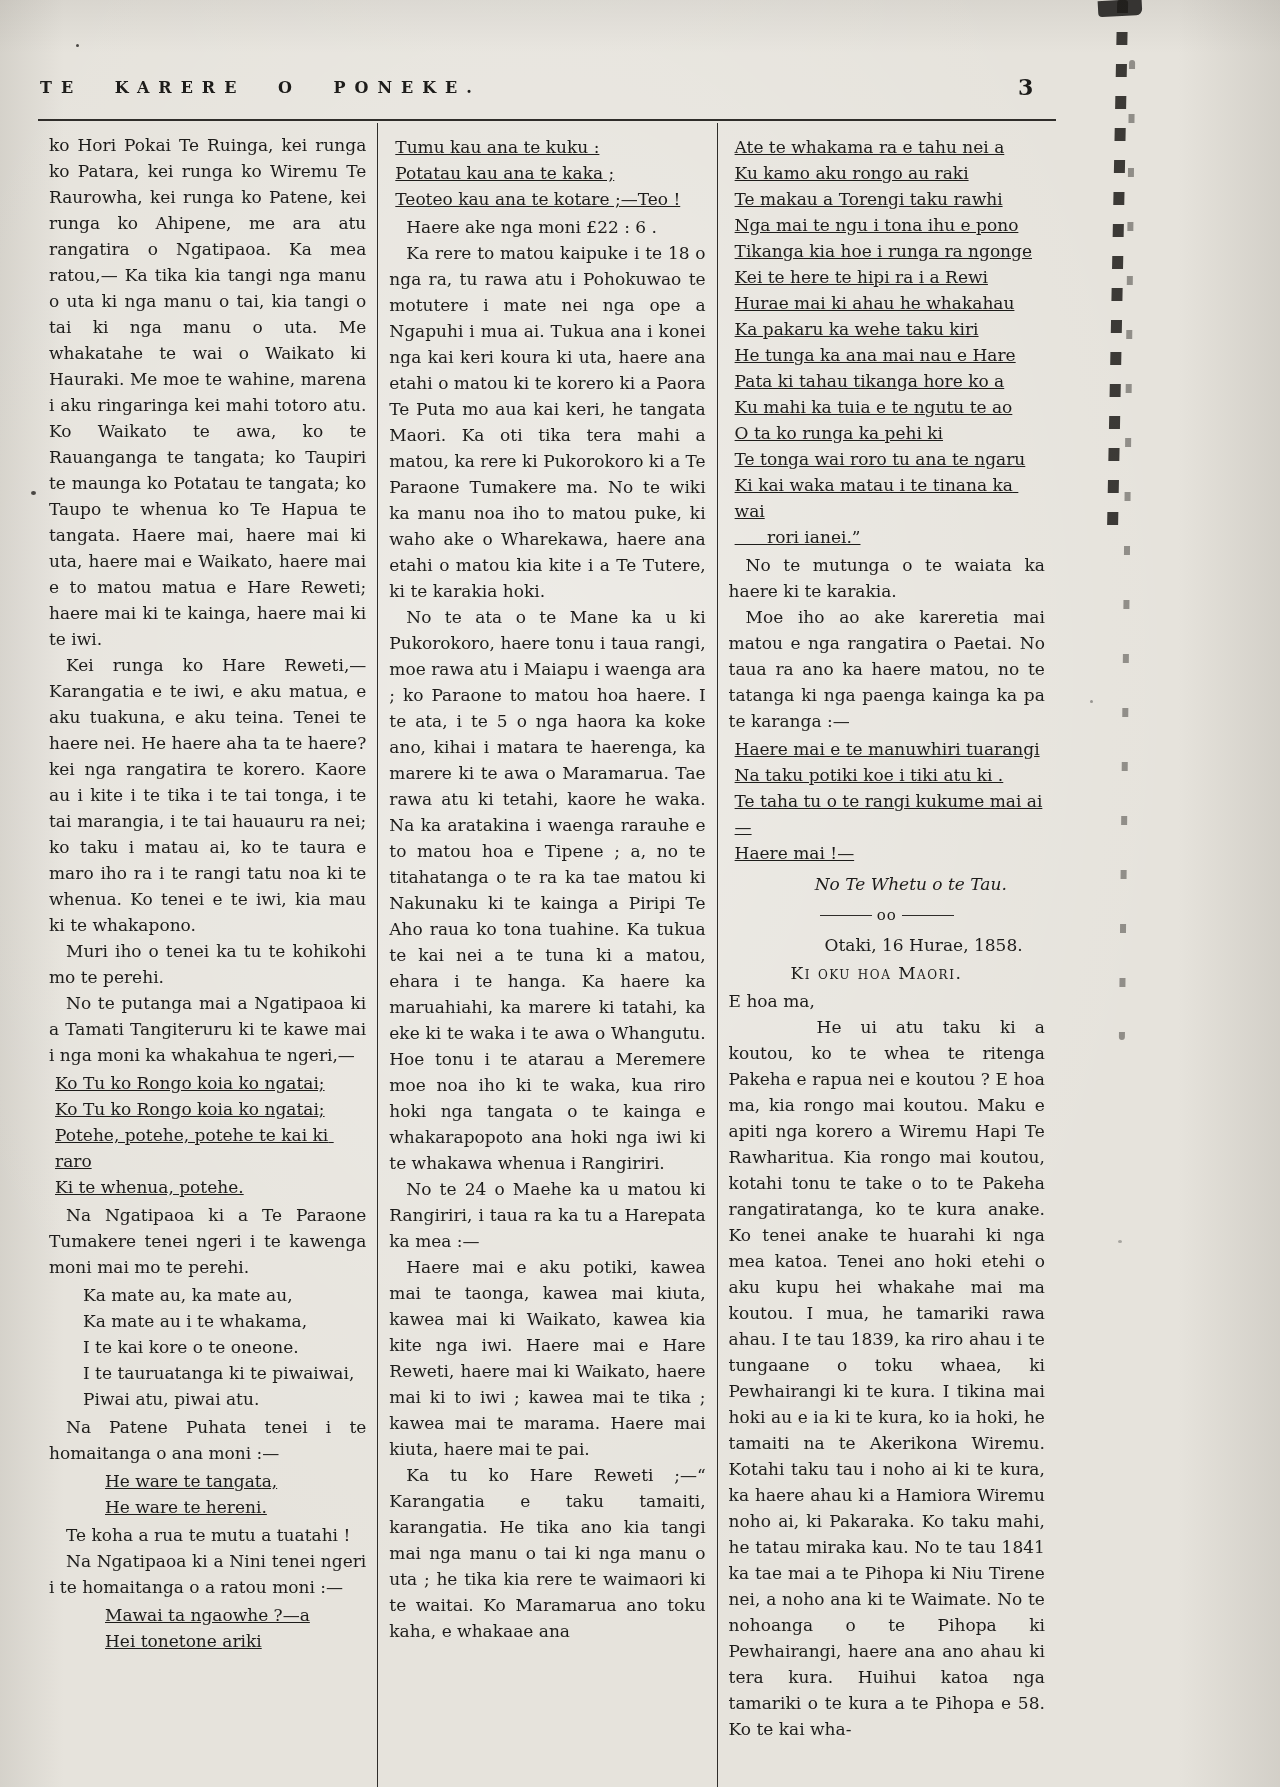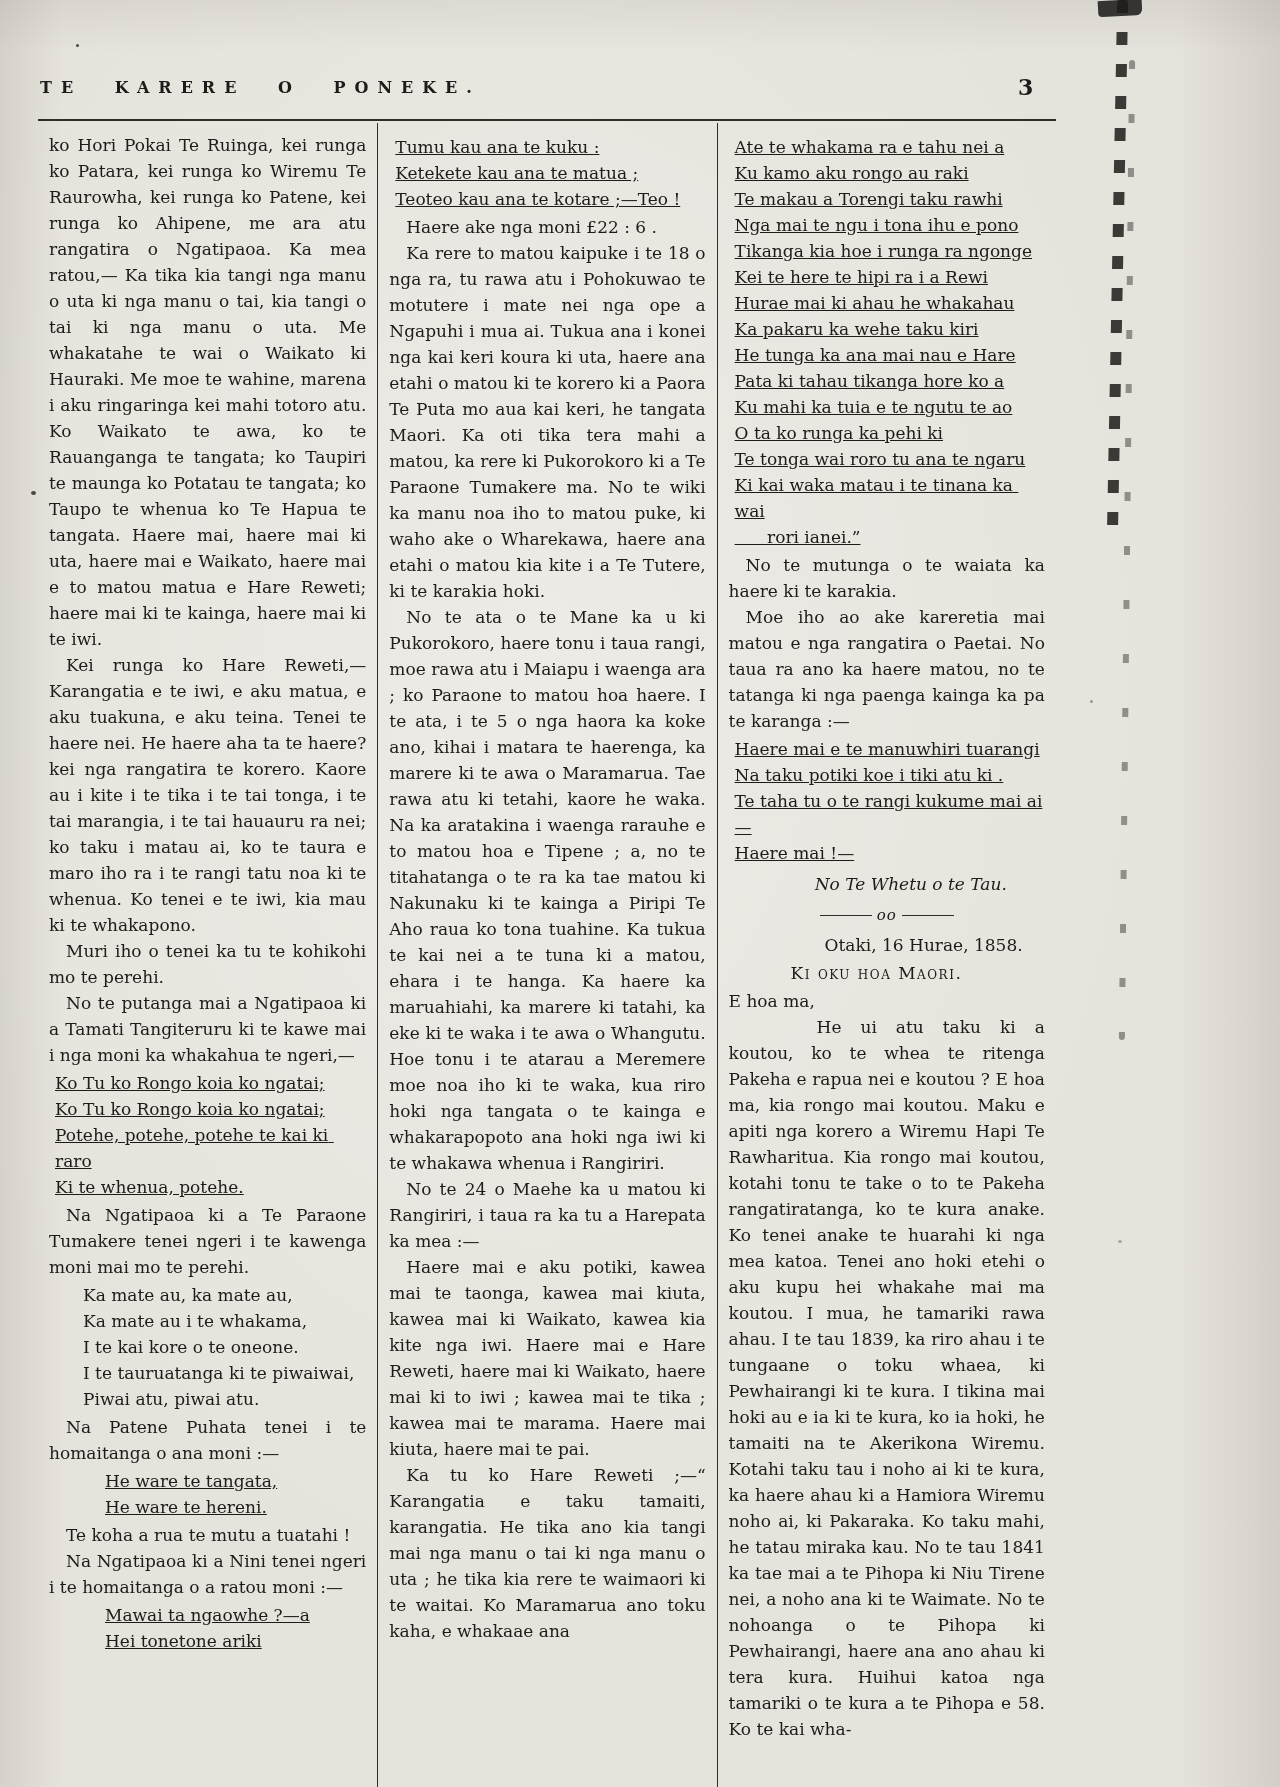--- a/index.html
+++ b/index.html
@@ -54,21 +54,21 @@
   .verse-indent { margin-left: 34px; }
   .verse-deep { margin-left: 56px; text-decoration: underline; }
   .verse-line { white-space: pre-wrap; }
 
   .attribution { font-style: italic; text-align: center; padding-left: 48px; margin: 5px 0 2px; }
   .dateline { padding-left: 96px; margin: 2px 0; }
   .salutation { font-variant: small-caps; letter-spacing: 1.5px; text-indent: 62px; margin: 2px 0; }
 
   .divider { display: flex; align-items: center; justify-content: center; margin: 5px 0 4px; }
   .divider .dash { width: 52px; border-top: 1.3px solid var(--rule, #2f2d2a); height: 0; margin: 0 5px; }
-  .divider .divider-label { font-style: italic; letter-spacing: 1px; font-size: 15px; }
+  .divider .divider-label { letter-spacing: 1px; font-size: 15px; }
 
   
   .artifacts { position: absolute; inset: 0; pointer-events: none; }
   .edge-dashes-1 {
     position: absolute; left: 1112px; top: 0; width: 11px; height: 540px;
     background: repeating-linear-gradient(to bottom,
       rgba(30,28,25,0.85) 0 13px, rgba(30,28,25,0) 13px 32px);
     transform: rotate(1.1deg); border-radius: 3px;
   }
   .edge-dashes-2 {
@@ -125,21 +125,21 @@
         <p class="block para">Te koha a rua te mutu a tuatahi !</p>
         <p class="block para">Na Ngatipaoa ki a Nini tenei ngeri i te homaitanga o a ratou moni :—</p>
         <div class="block verse-deep">
           <div class="verse-line">Mawai ta ngaowhe ?—a</div>
           <div class="verse-line">Hei tonetone ariki</div>
         </div>
       </div>
     <div class="column">
         <div class="block verse">
           <div class="verse-line">Tumu kau ana te kuku :</div>
-          <div class="verse-line">Ketekete kau ana te matua ;</div>
+          <div class="verse-line">Potatau kau ana te kaka ;</div>
           <div class="verse-line">Teoteo kau ana te kotare ;—Teo !</div>
         </div>
         <p class="block para">Haere ake nga moni £22 : 6 .</p>
         <p class="block para">Ka rere to matou kaipuke i te 18 o nga ra, tu rawa atu i Pohokuwao te motutere i mate nei nga ope a Ngapuhi i mua ai. Tukua ana i konei nga kai keri koura ki uta, haere ana etahi o matou ki te korero ki a Paora Te Puta mo aua kai keri, he tangata Maori. Ka oti tika tera mahi a matou, ka rere ki Pukorokoro ki a Te Paraone Tumakere ma. No te wiki ka manu noa iho to matou puke, ki waho ake o Wharekawa, haere ana etahi o matou kia kite i a Te Tutere, ki te karakia hoki.</p>
         <p class="block para">No te ata o te Mane ka u ki Pukorokoro, haere tonu i taua rangi, moe rawa atu i Maiapu i waenga ara ; ko Paraone to matou hoa haere. I te ata, i te 5 o nga haora ka koke ano, kihai i matara te haerenga, ka marere ki te awa o Maramarua. Tae rawa atu ki tetahi, kaore he waka. Na ka aratakina i waenga rarauhe e to matou hoa e Tipene ; a, no te titahatanga o te ra ka tae matou ki Nakunaku ki te kainga a Piripi Te Aho raua ko tona tuahine. Ka tukua te kai nei a te tuna ki a matou, ehara i te hanga. Ka haere ka maruahiahi, ka marere ki tatahi, ka eke ki te waka i te awa o Whangutu. Hoe tonu i te atarau a Meremere moe noa iho ki te waka, kua riro hoki nga tangata o te kainga e whakarapopoto ana hoki nga iwi ki te whakawa whenua i Rangiriri.</p>
         <p class="block para">No te 24 o Maehe ka u matou ki Rangiriri, i taua ra ka tu a Harepata ka mea :—</p>
         <p class="block para">Haere mai e aku potiki, kawea mai te taonga, kawea mai kiuta, kawea mai ki Waikato, kawea kia kite nga iwi. Haere mai e Hare Reweti, haere mai ki Waikato, haere mai ki to iwi ; kawea mai te tika ; kawea mai te marama. Haere mai kiuta, haere mai te pai.</p>
         <p class="block para">Ka tu ko Hare Reweti ;—“ Karangatia e taku tamaiti, karangatia. He tika ano kia tangi mai nga manu o tai ki nga manu o uta ; he tika kia rere te waimaori ki te waitai. Ko Maramarua ano toku kaha, e whakaae ana</p>
       </div>
     <div class="column">

